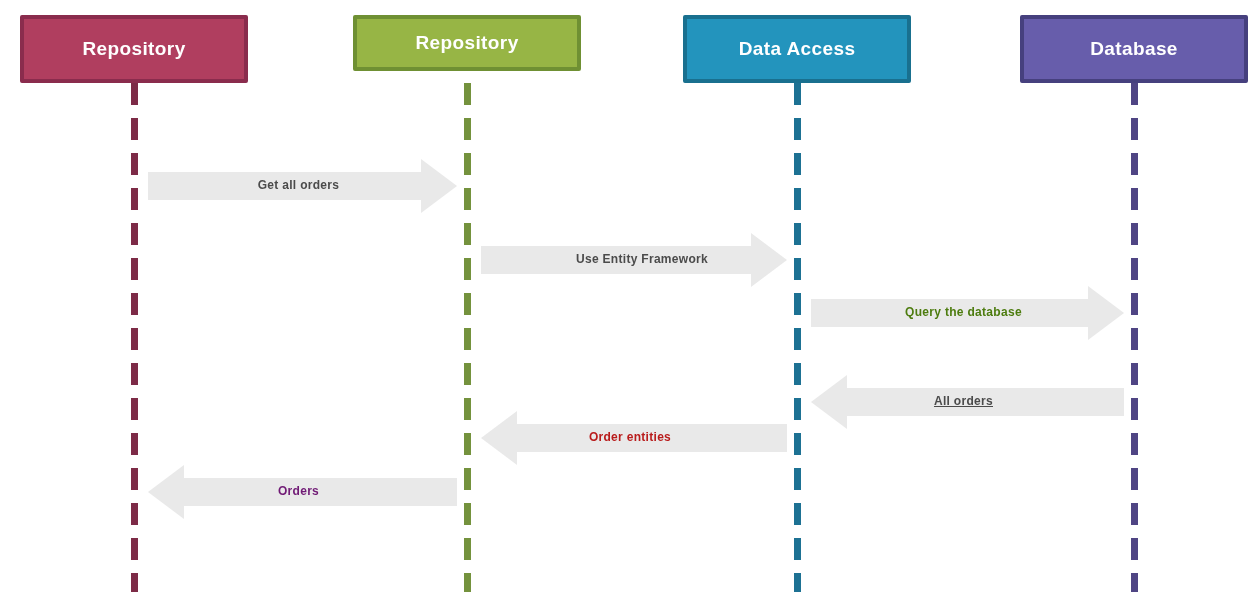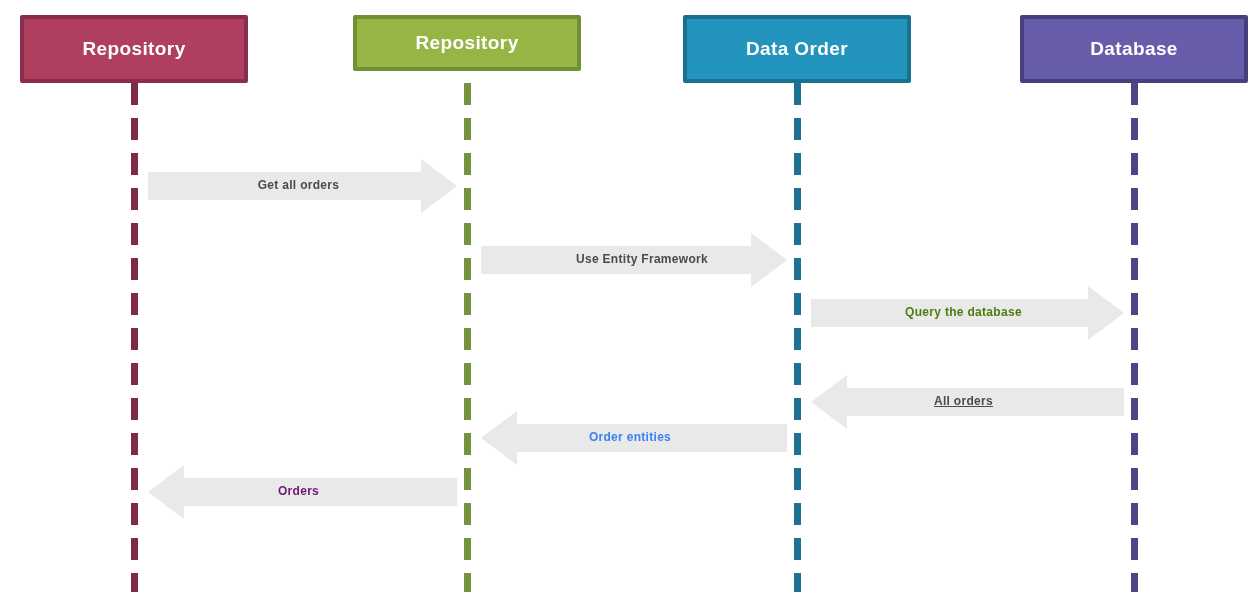--- a/index.html
+++ b/index.html
@@ -69,21 +69,21 @@
   <div id="actors-layer">
       <div class="actor-box" style="left: 20px; top: 15px; width: 228px; height: 68px; background: rgb(176, 62, 95); border-color: rgb(138, 44, 77); color: rgb(255, 255, 255);">
         <span>Repository</span>
       </div>
       <div class="lifeline" style="left: 130.5px; top: 83px; width: 7px; height: 509px; background: repeating-linear-gradient(rgb(125, 43, 71) 0px, rgb(125, 43, 71) 22px, transparent 22px, transparent 35px);"></div>
       <div class="actor-box" style="left: 353px; top: 15px; width: 228px; height: 56px; background: rgb(151, 181, 69); border-color: rgb(111, 144, 51); color: rgb(255, 255, 255);">
         <span>Repository</span>
       </div>
       <div class="lifeline" style="left: 463.5px; top: 83px; width: 7px; height: 509px; background: repeating-linear-gradient(rgb(116, 146, 61) 0px, rgb(116, 146, 61) 22px, transparent 22px, transparent 35px);"></div>
       <div class="actor-box" style="left: 683px; top: 15px; width: 228px; height: 68px; background: rgb(35, 148, 189); border-color: rgb(25, 112, 143); color: rgb(255, 255, 255);">
-        <span>Data Order</span>
+        <span>Data Access</span>
       </div>
       <div class="lifeline" style="left: 793.5px; top: 83px; width: 7px; height: 509px; background: repeating-linear-gradient(rgb(29, 113, 147) 0px, rgb(29, 113, 147) 22px, transparent 22px, transparent 35px);"></div>
       <div class="actor-box" style="left: 1020px; top: 15px; width: 228px; height: 68px; background: rgb(103, 93, 171); border-color: rgb(70, 64, 126); color: rgb(255, 255, 255);">
         <span>Database</span>
       </div>
       <div class="lifeline" style="left: 1130.5px; top: 83px; width: 7px; height: 509px; background: repeating-linear-gradient(rgb(79, 69, 132) 0px, rgb(79, 69, 132) 22px, transparent 22px, transparent 35px);"></div>
     </div>
   <div id="messages-layer">
       <div class="message" style="left: 148px; top: 159px; width: 309px; height: 54px;">
         <div class="msg-band" style="background: rgb(233, 233, 233); left: 0px; width: 273px;"></div>
@@ -101,21 +101,21 @@
         <div class="msg-label" style="color: #4d7c0f;">Query the database</div>
       </div>
       <div class="message" style="left: 811px; top: 375px; width: 313px; height: 54px;">
         <div class="msg-band" style="background: rgb(233, 233, 233); left: 36px; width: 277px;"></div>
         <div class="msg-head" style="left: 0px; border-right: 36px solid rgb(233, 233, 233);"></div>
         <div class="msg-label" style="color: rgb(75, 75, 75); text-decoration: underline;">All orders</div>
       </div>
       <div class="message" style="left: 481px; top: 411px; width: 306px; height: 54px;">
         <div class="msg-band" style="background: rgb(233, 233, 233); left: 36px; width: 270px;"></div>
         <div class="msg-head" style="left: 0px; border-right: 36px solid rgb(233, 233, 233);"></div>
-        <div class="msg-label" style="color: #3b82f6;">Order entities</div>
+        <div class="msg-label" style="color: #b91c1c;">Order entities</div>
       </div>
       <div class="message" style="left: 148px; top: 465px; width: 309px; height: 54px;">
         <div class="msg-band" style="background: rgb(233, 233, 233); left: 36px; width: 273px;"></div>
         <div class="msg-head" style="left: 0px; border-right: 36px solid rgb(233, 233, 233);"></div>
         <div class="msg-label" style="color: #701a75;">Orders</div>
       </div>
     </div>
 </div>
 
 </body></html>

